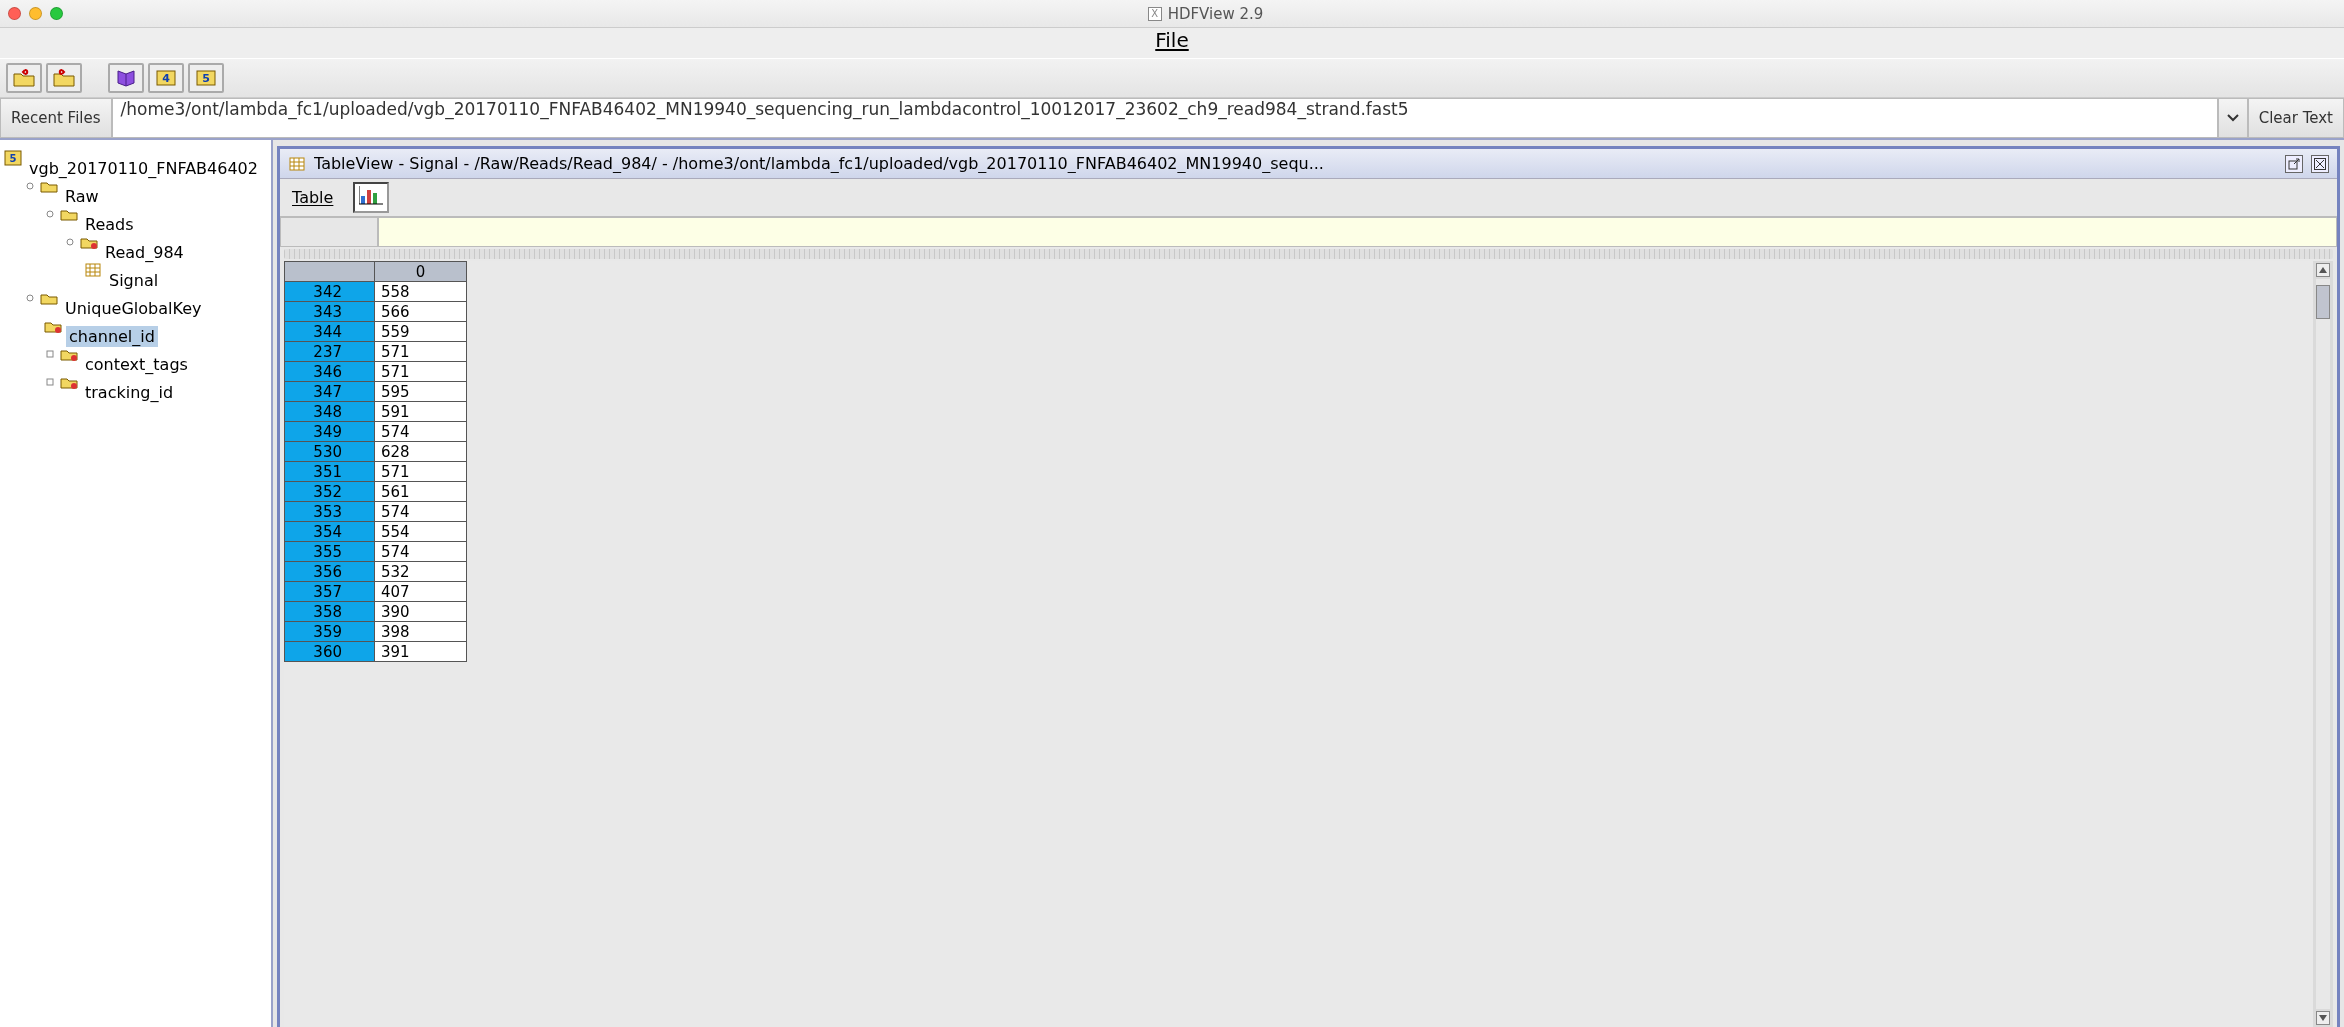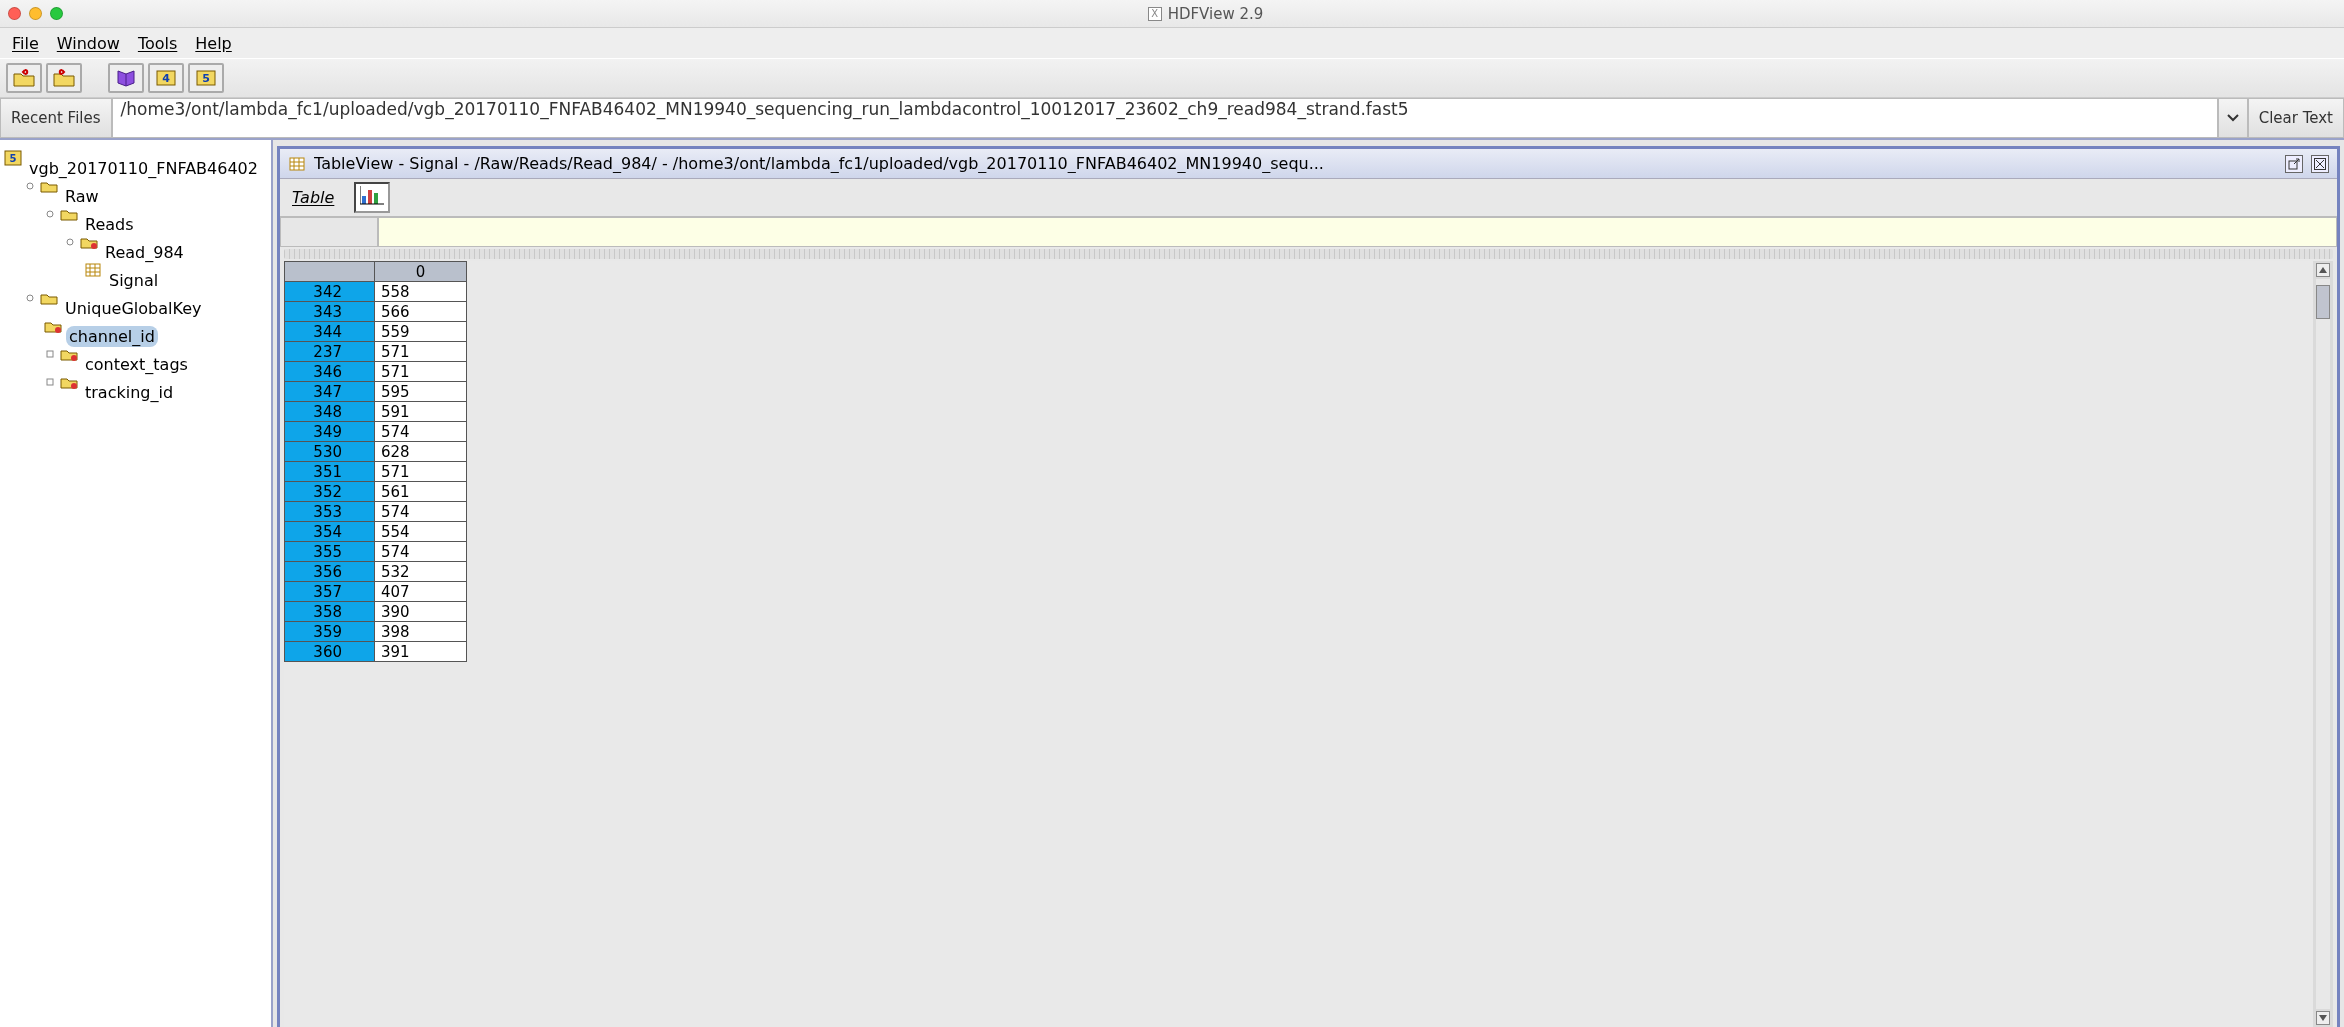--- a/index.html
+++ b/index.html
@@ -15,21 +15,22 @@
 .traffic { display: flex; gap: 8px; align-items: center; margin-right: 12px; }
 .traffic .btn { width: 13px; height: 13px; border-radius: 50%; border: 0.5px solid rgba(0,0,0,.2); }
 .btn-close { background: #ff5f56; }
 .btn-min   { background: #ffbd2e; }
 .btn-max   { background: #27c93f; }
 .titlebar-title { flex: 1; text-align: center; font-size: 15px; font-weight: 500; color: #555; display: flex; justify-content: center; align-items: center; gap: 6px; }
 .titlebar-title .x-icon { width:14px;height:14px;border:1px solid #888;display:inline-flex;align-items:center;justify-content:center;font-size:10px;color:#888;background:#fff;}
 
 .menubar {
   height: 30px; background: #eee; display: flex; align-items: center; gap: 18px; padding: 0 12px;
-  font-size: 16px;
+  font-size: 20px;
+  flex-direction: column;
 }
 .menubar span { text-decoration: underline; text-decoration-color: #000; text-underline-offset: 2px; cursor: default; }
 
 .toolbar {
   height: 40px; background: linear-gradient(#f2f2f2,#e4e4e4); border-top:1px solid #fff; border-bottom:1px solid #ccc;
   display: flex; align-items: center; gap: 4px; padding: 0 6px;
 }
 .tool-sep { width: 18px; }
 .tool-btn {
   width: 36px; height: 30px; border: 2px solid #aaa; background: #eee;
@@ -57,40 +58,39 @@
 .tree { padding: 4px 2px; }
 .node { display:flex; align-items:center; gap:4px; height:28px; white-space:nowrap;}
 .toggle { width:12px; height:12px; display:inline-flex; align-items:center; justify-content:center; }
 .toggle svg{width:10px;height:10px;}
 .indent-0{padding-left:2px;}
 .indent-1{padding-left:22px;}
 .indent-2{padding-left:42px;}
 .indent-3{padding-left:62px;}
 .indent-4{padding-left:82px;}
 .node .label{padding:1px 3px;margin-top:20px;}
-.node.selected .label { background:#b7cfe7;border-radius:8px; }
+.node.selected .label { background:#b7cfe7; }
 .icon-box{width:18px;height:16px;display:inline-flex;align-items:center;justify-content:center;}
 
 .content { flex:1; background:#e6e6e6; position:relative;border-radius:19px; }
 .inner-window {
   position:absolute; left:4px; top:6px; right:4px; bottom:0;
   border:3px solid #7583bf; border-bottom:0; background:#e8e8e8;
   display:flex;flex-direction:column;
 }
 .inner-title {
   height:30px; background:linear-gradient(#e9ecf6,#cfd6eb); border-bottom:1px solid #aab;
   display:flex;align-items:center;gap:8px;padding:0 8px;font-size:16px;
 }
 .inner-title-text{flex:1;white-space:nowrap;overflow:hidden;text-overflow:ellipsis;}
 .win-btn{width:18px;height:18px;border:1px solid #666;background:#eef;display:inline-flex;align-items:center;justify-content:center;font-size:12px;}
 
 .inner-toolbar{
   height:38px;display:flex;align-items:center;gap:20px;padding:0 12px;
   border-bottom:1px solid #bbb;
-  font-style:italic;
 }
 .inner-toolbar .table-menu{font-size:16px;text-decoration:underline;text-underline-offset:2px;}
 .chart-btn{border:2px inset #999;background:#fff;padding:2px 4px;}
 
 .formula-row{height:30px;display:flex;}
 .formula-row .empty{width:98px;border:1px solid #bbb;background:#e7e7e7;}
 .formula-row .bar{flex:1;border:1px solid #bbb;background:#fdffe6;}
 
 .ruler{height:10px;background:repeating-linear-gradient(90deg,#c8c8c8 0 1px,#e0e0e0 1px 5px);margin:2px 4px;border-radius:2px;}
 

